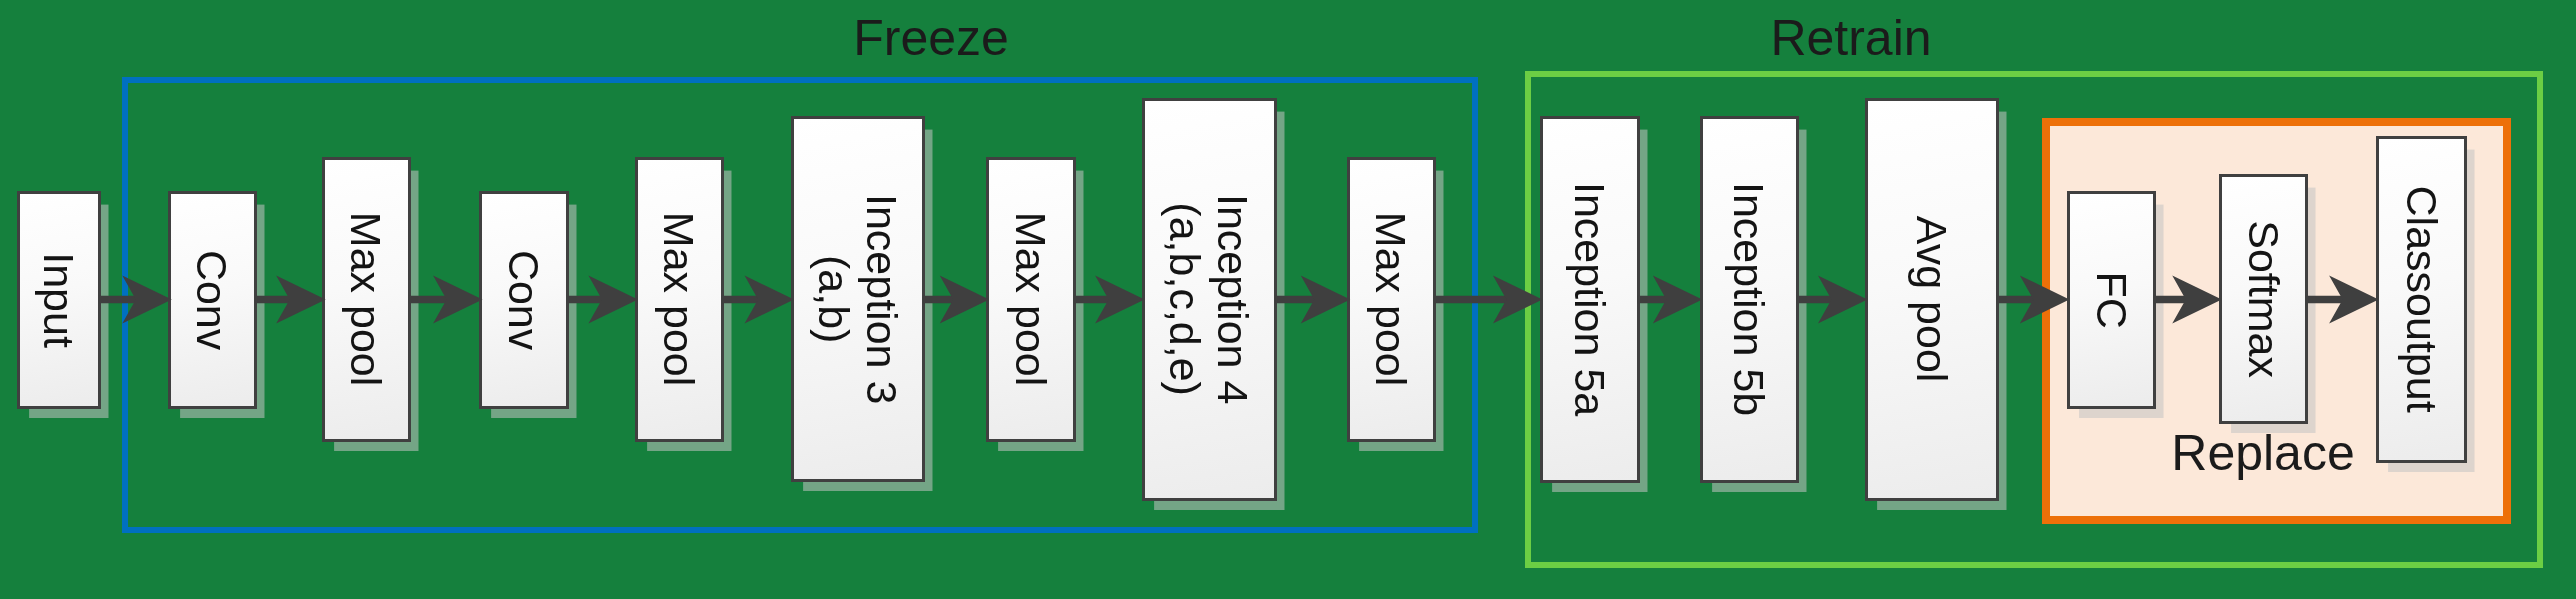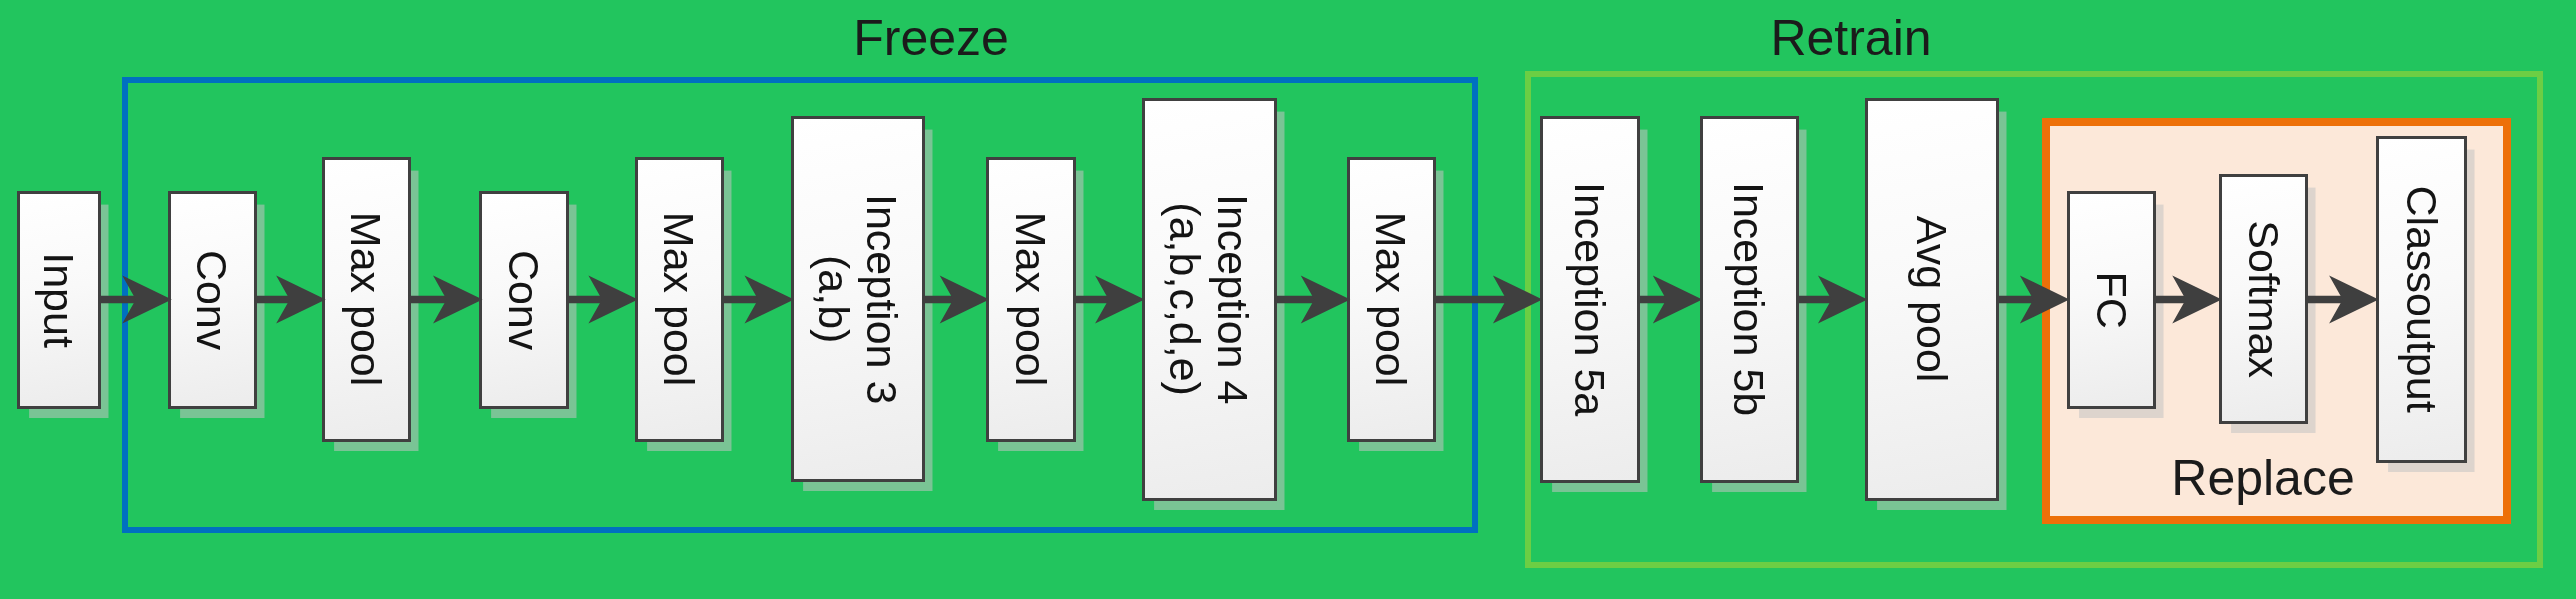--- a/index.html
+++ b/index.html
@@ -1,20 +1,20 @@
 <!DOCTYPE html>
 <html style="font-size:12px"><head>
 <meta charset="utf-8">
 <style>
   html, body { margin: 0; padding: 0; background: #ffffff; }
   .canvas {
     position: relative;
     width: 2576px;
     height: 599px;
-    background: #22c55e;
+    background: #15803d;
     overflow: hidden;
     font-family: "Liberation Sans", sans-serif;
   }
 
   
   .group { position: absolute; box-sizing: border-box; z-index: 1; }
   .group.freeze  { left: 122px;  top: 77px; width: 1356px; height: 456px; border: 6px solid #0070C0; }
   .group.retrain { left: 1525px; top: 71px;  width: 1018px; height: 497px; border: 6px solid #6CCE44; }
   .group.replace { left: 2042px; top: 118px; width: 469px;  height: 406px; border: 8.3px solid #ED7009; background: #FCE8D9; }
 
@@ -66,21 +66,21 @@
 <body>
 
 <div class="canvas">
 
   <div class="group freeze"></div>
   <div class="group retrain"></div>
   <div class="group replace"></div>
 
   <div class="glabel" style="left:931px; top:10.5px;">Freeze</div>
   <div class="glabel" style="left:1851px; top:10.5px;text-align:right;">Retrain</div>
-  <div class="glabel" style="left:2263px; top:451px;">Replace</div>
+  <div class="glabel" style="left:2263px; top:426px;">Replace</div>
 
   <div class="node" style="left:16.5px;   top:191px; width:84px; height:218px;">
       <span class="nlabel">Input</span>
     </div>
   <div class="node" style="left:168px;  top:191px; width:89px; height:218px;">
       <span class="nlabel">Conv</span>
     </div>
   <div class="node" style="left:322px;  top:157px; width:89px; height:285px;">
       <span class="nlabel">Max pool</span>
     </div>

